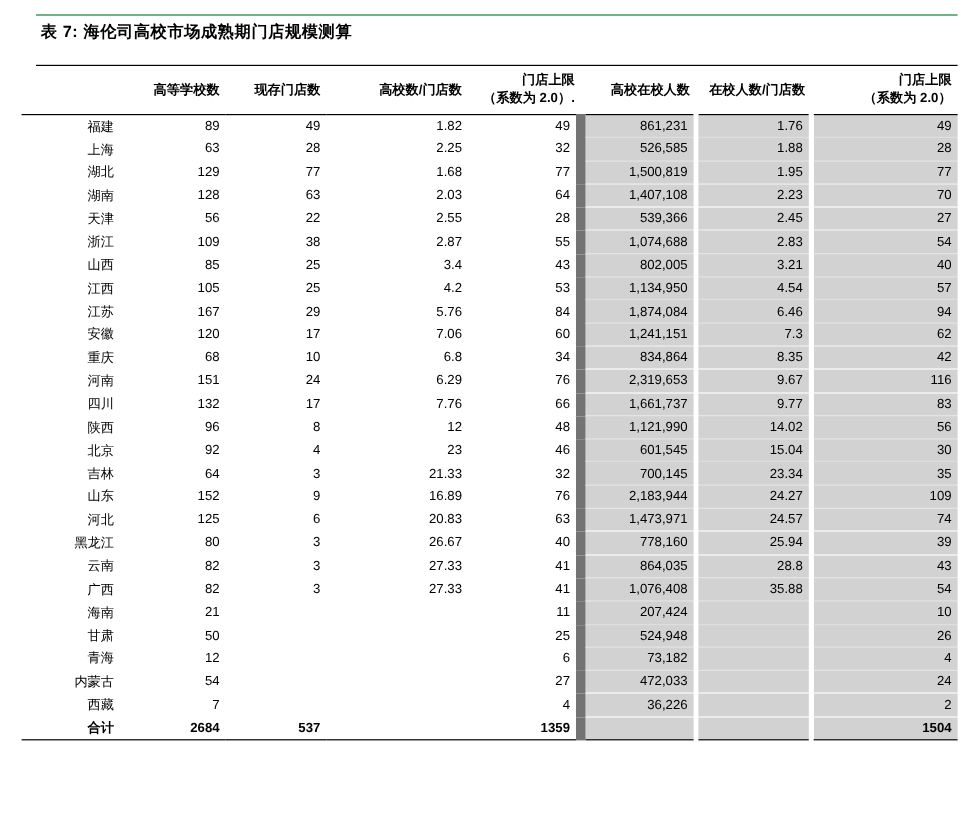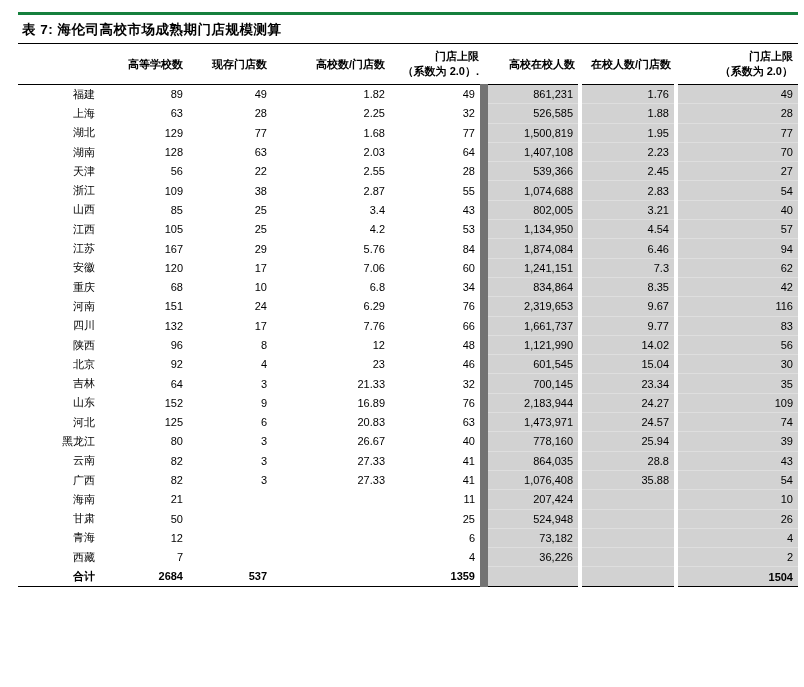--- a/index.html
+++ b/index.html
@@ -6,23 +6,24 @@
   body {
     width: 804px; height: 687px;
     font-family: "Liberation Sans", sans-serif;
     color: #000;
     overflow: hidden;
   }
   .page { width: 804px; height: 687px; position: relative; }
   .content { margin-left: 18px; width: 780px; padding-top: 12px; }
 
   .title-block {
-    border-top: 3px solid #15803d;
+    border-top: 1px solid #15803d;
     border-bottom: 1px solid #000;
-    padding: 5px 0 4px 4px;
+    padding: 5px 0 18px 4px;
+    margin-left: 12px;
   }
   .table-title {
     font-weight: bold;
     font-size: 13.5px;
     letter-spacing: 0.5px;
   }
 
   table.report {
     border-collapse: collapse;
     table-layout: fixed;
@@ -370,20 +371,30 @@
     <td class="province">青海</td>
     <td>12</td>
     <td></td>
     <td></td>
     <td>6</td>
     <td class="shade first-shade">73,182</td>
     <td class="shade"></td>
     <td class="shade">4</td>
   </tr>
 
+  <tr>
+    <td class="province">内蒙古</td>
+    <td>54</td>
+    <td></td>
+    <td></td>
+    <td>27</td>
+    <td class="shade first-shade">472,033</td>
+    <td class="shade"></td>
+    <td class="shade">24</td>
+  </tr>
 
 
   <tr>
     <td class="province">西藏</td>
     <td>7</td>
     <td></td>
     <td></td>
     <td>4</td>
     <td class="shade first-shade">36,226</td>
     <td class="shade"></td>

